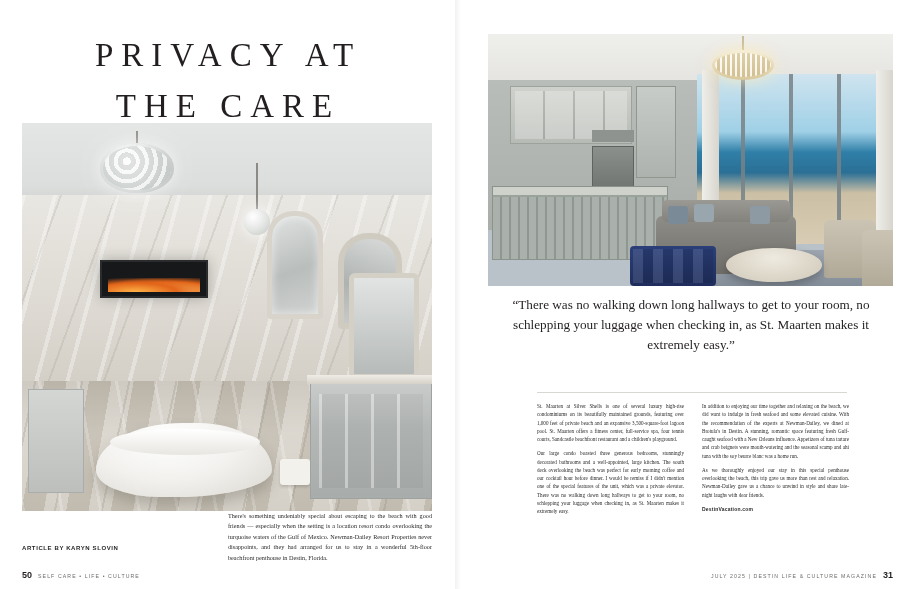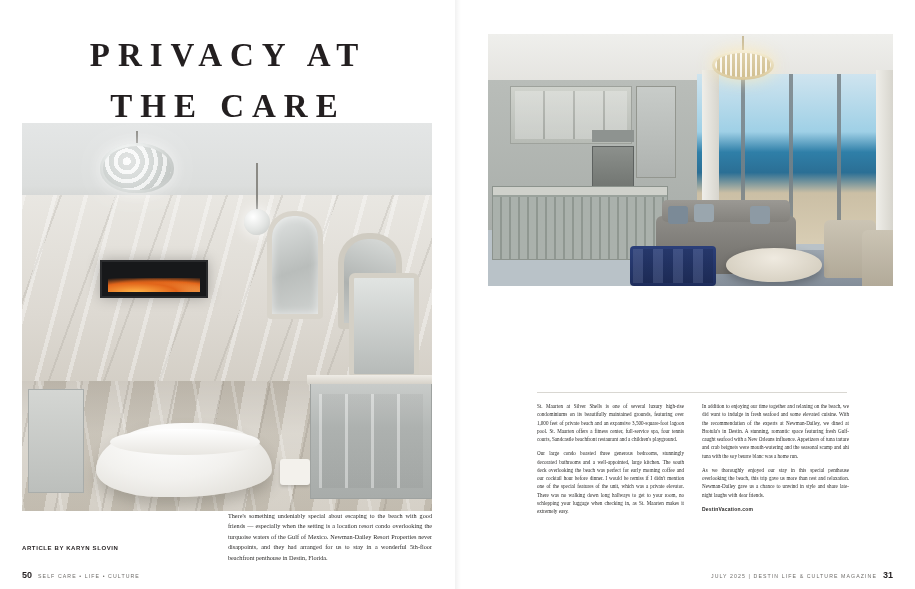--- a/index.html
+++ b/index.html
@@ -28,21 +28,21 @@
   }
 
   #headline {
     position: absolute;
     left: 28px;
     top: 30px;
     width: 400px;
     text-align: center;
     font-family: "Liberation Serif", serif;
     font-size: 33px;
-    font-weight: 700;
+    font-weight: 400;
     letter-spacing: 8px;
     line-height: 1.55;
     color: #231f20;
   }
   #headline .line2 { display: block; }
 
   
   #bath-photo {
     position: absolute;
     left: 22px;
@@ -501,20 +501,21 @@
       <div class="sofa"></div>
       <div class="pillow p1"></div>
       <div class="pillow p2"></div>
       <div class="pillow p3"></div>
       <div class="chair c1"></div>
       <div class="chair c2"></div>
       <div class="ottoman"></div>
       <div class="coffee"></div>
     </div>
 
+    <div id="pullquote">“There was no walking down long hallways to get to your room, no schlepping your luggage when checking in, as St. Maarten makes it extremely easy.”</div>
 
     <div id="col-rule"></div>
 
     <div id="right-cols">
       <div class="col">
         <p>St. Maarten at Silver Shells is one of several luxury high-rise condominiums on its beautifully maintained grounds, featuring over 1,000 feet of private beach and an expansive 3,500-square-foot lagoon pool. St. Maarten offers a fitness center, full-service spa, four tennis courts, Sandcastle beachfront restaurant and a children's playground.</p>
         <p>Our large condo boasted three generous bedrooms, stunningly decorated bathrooms and a well-appointed, large kitchen. The south deck overlooking the beach was perfect for early morning coffee and our cocktail hour before dinner. I would be remiss if I didn't mention one of the special features of the unit, which was a private elevator. There was no walking down long hallways to get to your room, no schlepping your luggage when checking in, as St. Maarten makes it extremely easy.</p>
       </div>
       <div class="col">
         <p>In addition to enjoying our time together and relaxing on the beach, we did want to indulge in fresh seafood and some elevated cuisine. With the recommendation of the experts at Newman-Dailey, we dined at Brotula's in Destin. A stunning, romantic space featuring fresh Gulf-caught seafood with a New Orleans influence. Appetizers of tuna tartare and crab beignets were mouth-watering and the seasonal scamp and ahi tuna with the soy beurre blanc was a home run.</p>

